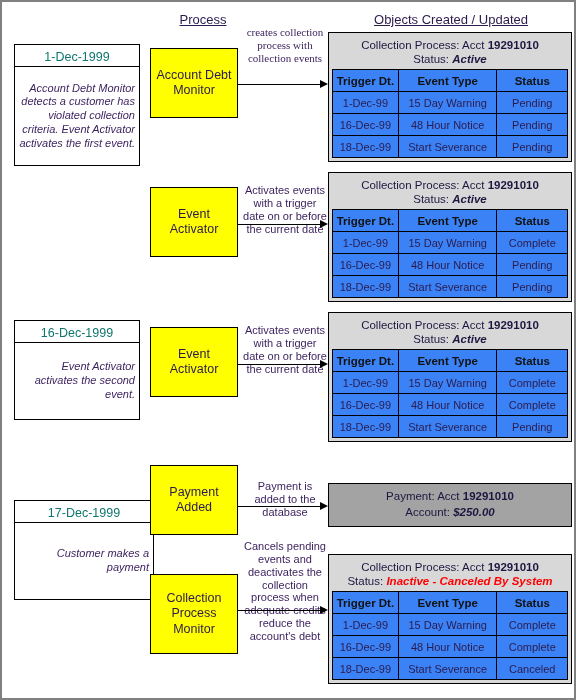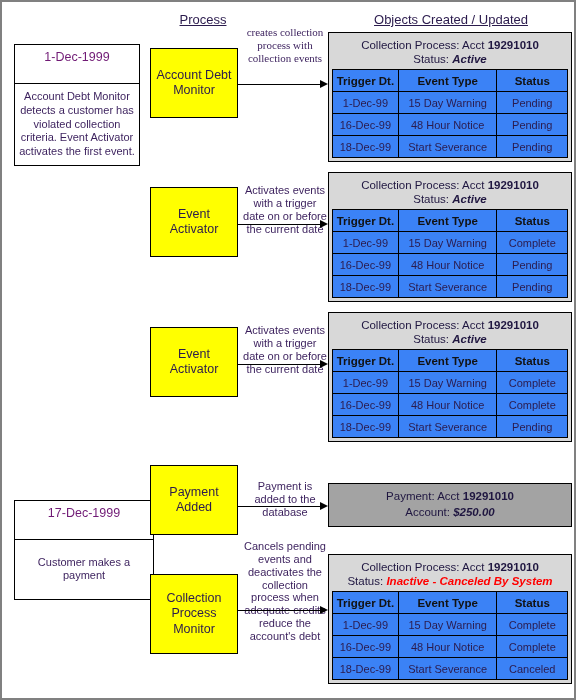--- a/index.html
+++ b/index.html
@@ -38,34 +38,35 @@
     position: absolute;
     border: 1px solid #000000;
     background: #ffffff;
     display: flex;
     flex-direction: column;
   }
   .event-date {
     border-bottom: 1px solid #000000;
     text-align: center;
     font-size: 12.5px;
-    color: #701a75;
-    padding: 6px 2px 18px 2px;
+    color: #0f766e;
+    padding: 6px 2px 1px 2px;
     line-height: 1.1;
   }
   .event-desc {
     flex: 1;
     display: flex;
     align-items: center;
     justify-content: center;
-    text-align: center;
+    text-align: right;
     font-size: 11px;
     color: #3a1f5c;
     padding: 3px 4px;
     line-height: 1.25;
+    font-style: italic;
   }
 
   
   .process-box {
     position: absolute;
     background: #ffff00;
     border: 1px solid #000000;
     display: flex;
     align-items: center;
     justify-content: center;
@@ -261,20 +262,24 @@
           </tr>
           <tr>
             <td>18-Dec-99</td>
             <td>Start Severance</td>
             <td class="st-dark">Pending</td>
           </tr>
         </tbody>
       </table>
     </div>
 
+    <div class="event-box" style="left:12px; top:318px; width:126px; height:100px;">
+      <div class="event-date">16-Dec-1999</div>
+      <div class="event-desc">Event Activator activates the second event.</div>
+    </div>
 
     <div class="process-box" style="left:148px; top:325px; width:88px; height:70px;">Event Activator</div>
 
     <div class="arrow-caption" style="left:240px; top:322px; width:86px;">Activates events with a trigger date on or before the current date</div>
     <div class="arrow-line" style="left:236px; top:362px; width:84px;"></div>
     <div class="arrow-head" style="left:318px; top:358px;"></div>
 
     <div class="obj-panel" style="left:326px; top:310px; width:244px; height:130px;">
       <div class="obj-title">
         <span>Collection Process: Acct </span><b>19291010</b><br>

